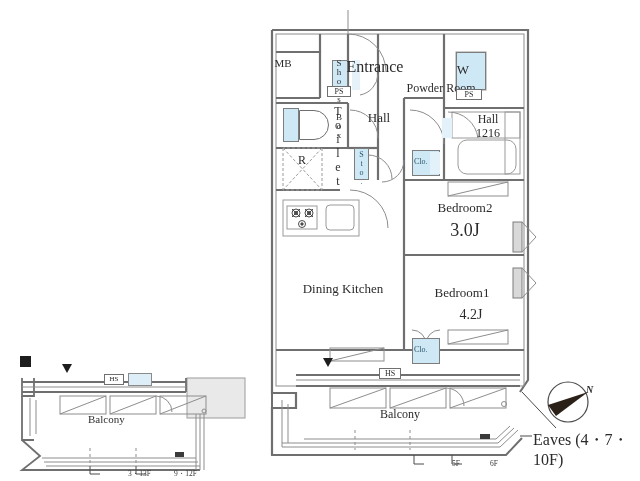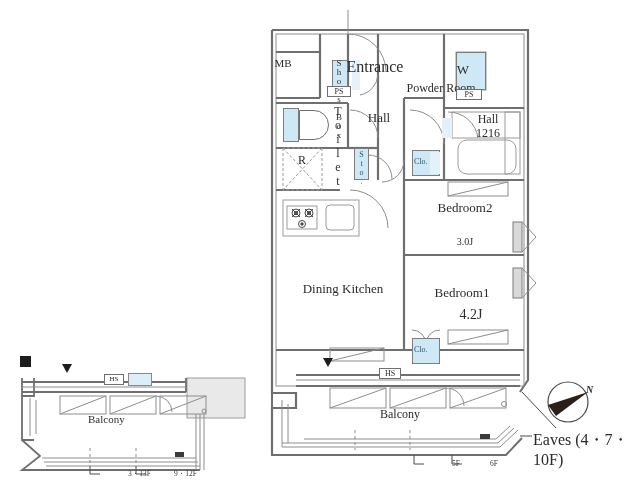--- a/index.html
+++ b/index.html
@@ -213,21 +213,21 @@
   <div class="lbl vert" style="left:334px;top:58px;font-size:9px;letter-spacing:-1px;">Shoes Box</div>
   <div class="lbl vert" style="left:330px;top:104px;font-size:12px;">Toilet</div>
   <div class="roomname" style="left:352px;top:110px;width:54px;font-size:13px;">Hall</div>
   <div class="roomname" style="left:404px;top:81px;width:74px;font-size:12px;line-height:14px;">Powder Room</div>
   <div class="roomname" style="left:462px;top:112px;width:52px;font-size:12px;">Hall</div>
   <div class="roomname" style="left:462px;top:126px;width:52px;font-size:12px;">1216</div>
   <div class="roomname" style="left:452px;top:62px;width:22px;font-size:13px;">W</div>
   <div class="roomname" style="left:283px;top:153px;width:38px;font-size:12px;">R</div>
   <div class="roomname" style="left:283px;top:281px;width:120px;font-size:13px;">Dining Kitchen</div>
   <div class="roomname" style="left:412px;top:200px;width:106px;font-size:13px;">Bedroom2</div>
-  <div class="roomname" style="left:412px;top:236px;width:106px;font-size:10px;">3.0J</div>
+  <div class="roomname" style="left:412px;top:220px;width:106px;font-size:18px;">3.0J</div>
   <div class="roomname" style="left:409px;top:285px;width:106px;font-size:13px;">Bedroom1</div>
   <div class="roomname" style="left:418px;top:307px;width:106px;font-size:14px;">4.2J</div>
   <div class="roomname" style="left:360px;top:407px;width:80px;font-size:12px;">Balcony</div>
 
   <div class="boxlbl" style="left:327px;top:86px;width:24px;height:11px;">PS</div>
   <div class="boxlbl" style="left:456px;top:89px;width:26px;height:11px;">PS</div>
   <div class="lbl vert" style="left:357px;top:150px;font-size:8px;color:#27566b;">Sto.</div>
   <div class="lbl" style="left:414px;top:157px;font-size:8px;color:#27566b;">Clo.</div>
   <div class="lbl" style="left:414px;top:345px;font-size:8px;color:#27566b;">Clo.</div>
   <div class="boxlbl" style="left:379px;top:368px;width:22px;height:11px;">HS</div>

